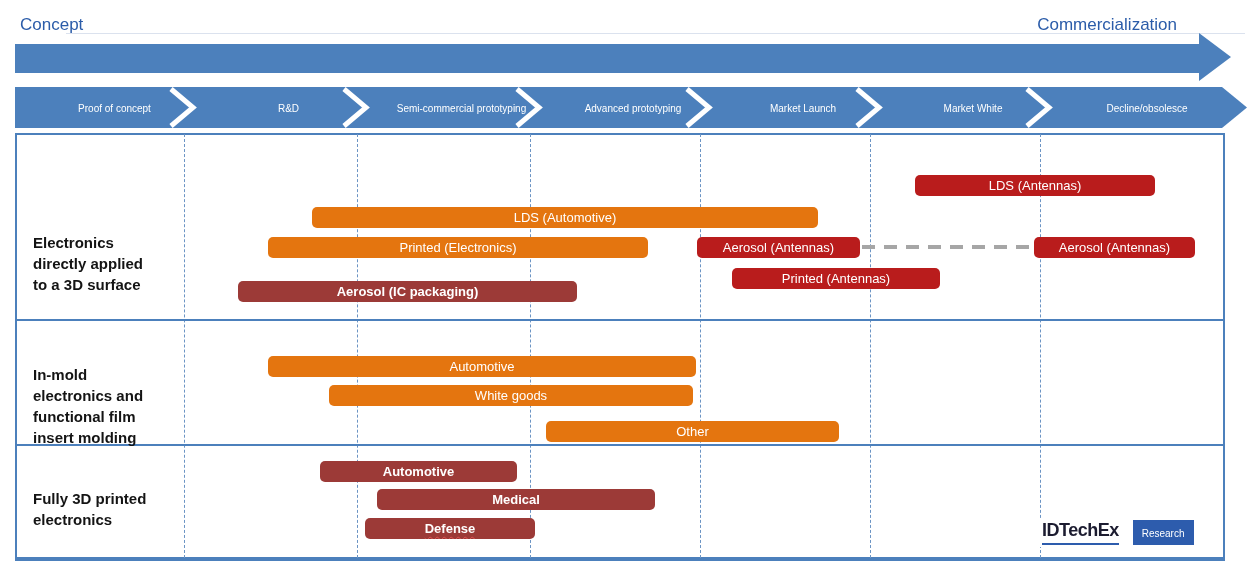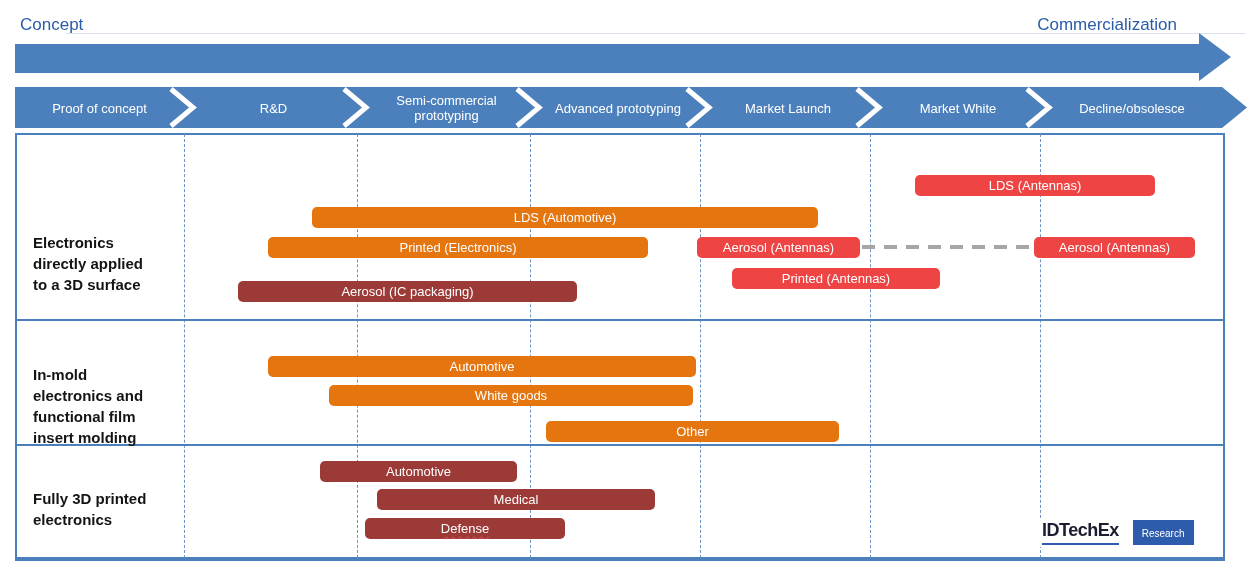--- a/index.html
+++ b/index.html
@@ -11,40 +11,40 @@
   .hdr-label{position:absolute;top:15px;font-size:17px;color:#2B5CA9;}
   .hdr-left{left:20px;}
   .hdr-right{right:78px;}
   .hdr-rule{position:absolute;top:33px;left:66px;width:1179px;height:1px;background:#dbe2ee;}
   
   .arrow-svg{position:absolute;left:15px;top:33px;}
   .band-svg{position:absolute;left:15px;top:87px;}
   
   .stage{
     position:absolute;top:87px;height:42px;display:flex;align-items:center;justify-content:center;
-    color:#fff;font-size:13px;line-height:15px;text-align:center;box-sizing:border-box;padding:0 12px;
+    color:#fff;font-size:10px;line-height:15px;text-align:center;box-sizing:border-box;padding:0 12px;margin-left:15px;
   }
   
   .frame{
     position:absolute;left:15px;top:133px;width:1210px;height:428px;box-sizing:border-box;
     border:2px solid #4C80BC;border-bottom-width:4px;background:transparent;
   }
   .gridline{position:absolute;top:134px;height:424px;width:0;border-left:1px dashed #6b94c4;z-index:1;}
   .row-sep{position:absolute;left:17px;width:1206px;height:2px;background:#4C80BC;z-index:1;}
   
   .rowlabel{position:absolute;left:33px;font-size:15px;font-weight:bold;color:#141414;line-height:21px;z-index:2;}
   
   .bars-layer{position:absolute;left:0;top:0;width:1255px;height:575px;z-index:2;pointer-events:none;}
   .bar{
     position:absolute;height:21px;border-radius:5px;color:#fff;font-size:13px;
     display:flex;align-items:center;justify-content:center;white-space:nowrap;overflow:hidden;
   }
   .bar-orange{background:#E4750F;}
-  .bar-darkred{background:#9C3A37;}
-  .bar-gray{background:#ef4444;}
+  .bar-darkred{background:#9C3A37;font-weight:bold;}
+  .bar-gray{background:#b91c1c;}
   .wavy{text-decoration:underline;text-decoration-style:wavy;text-decoration-color:#e05252;text-decoration-thickness:1px;text-underline-offset:3px;}
   .connector{
     position:absolute;height:4px;
     background:repeating-linear-gradient(90deg,#a6a6a6 0,#a6a6a6 13px,transparent 13px,transparent 22px);
   }
   
   .logo{position:absolute;left:1038px;top:518px;display:flex;align-items:stretch;gap:14px;background:#fff;padding:2px 0 2px 4px;z-index:3;}
   .logo-main{
     font-weight:bold;font-size:18px;color:#1c1c30;letter-spacing:-0.5px;
     border-bottom:2px solid #2d5cad;padding-bottom:2px;align-self:center;
@@ -115,21 +115,21 @@
       <div class="bar bar-gray" style="left: 697px; top: 237px; width: 163px;">Aerosol (Antennas)</div>
       <div class="connector" style="left: 862px; top: 245px; width: 170px;"></div>
       <div class="bar bar-gray" style="left: 1034px; top: 237px; width: 161px;">Aerosol (Antennas)</div>
       <div class="bar bar-gray" style="left: 732px; top: 268px; width: 208px;">Printed (Antennas)</div>
       <div class="bar bar-darkred" style="left: 238px; top: 281px; width: 339px;">Aerosol (IC packaging)</div>
       <div class="bar bar-orange" style="left: 268px; top: 356px; width: 428px;">Automotive</div>
       <div class="bar bar-orange" style="left: 329px; top: 385px; width: 364px;">White goods</div>
       <div class="bar bar-orange" style="left: 546px; top: 421px; width: 293px;">Other</div>
       <div class="bar bar-darkred" style="left: 320px; top: 461px; width: 197px;">Automotive</div>
       <div class="bar bar-darkred" style="left: 377px; top: 489px; width: 278px;">Medical</div>
-      <div class="bar bar-darkred wavy" style="left: 365px; top: 518px; width: 200px;">Defense</div>
+      <div class="bar bar-darkred wavy" style="left: 365px; top: 518px; width: 170px;">Defense</div>
     </div>
 
   <div class="logo">
     <span class="logo-main">IDTechEx</span>
     <span class="logo-research">Research</span>
   </div>
 
 </div>
 
 </body></html>

